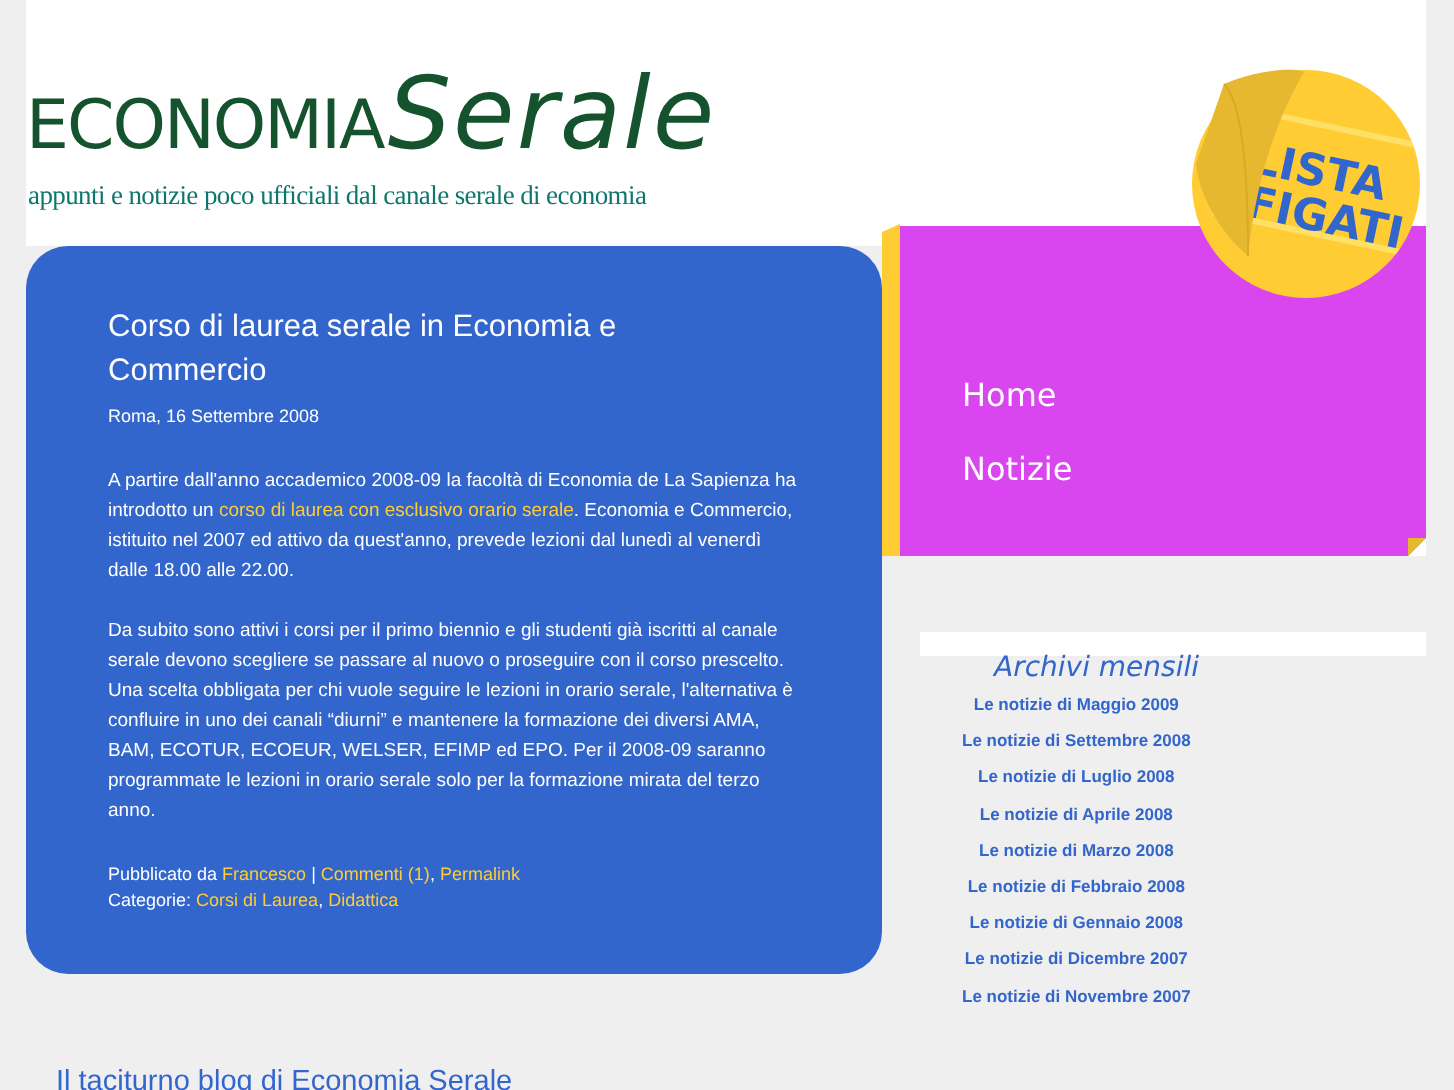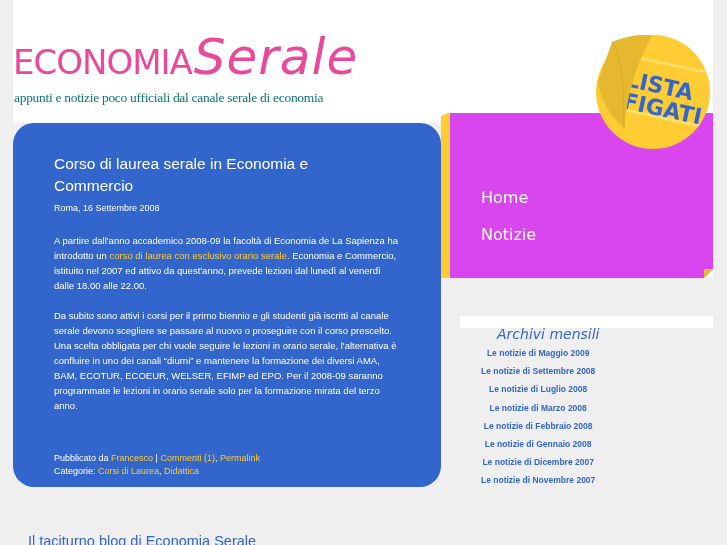--- a/index.html
+++ b/index.html
@@ -7,21 +7,21 @@
     width:727px; height:545px; overflow:hidden; position:relative;
     background:#efefef;
     font-family:"Liberation Sans", sans-serif;
   }
   .header {
     position:absolute; left:13px; top:0; width:700px; height:123px;
     background:#ffffff;
   }
   .logo {
     position:absolute; left:0; top:32px; white-space:nowrap;
-    color:#ec4899; line-height:1;
+    color:#14532d; line-height:1;
   }
   .logo .caps {
     font-family:"DejaVu Sans", sans-serif; font-size:34px; letter-spacing:-1px;
     display:inline-block; vertical-align:baseline;
   }
   .logo .script {
     font-family:"DejaVu Sans", sans-serif; font-style:italic; font-size:50px;
     letter-spacing:1px; font-weight:normal;
     display:inline-block; vertical-align:baseline; margin-left:2px;
   }
@@ -35,21 +35,21 @@
     background:#3366cc; color:#ffffff;border-radius:21px;
   }
   .post-title {
     position:absolute; left:41px; top:30px; width:300px;
     font-size:15.5px; line-height:22px; color:#ffffff; margin:0; font-weight:normal;
   }
   .post-date { position:absolute; left:41px; top:80px; font-size:9px; color:#ffffff; }
   .post-body { position:absolute; left:41px; top:110px; width:345px; font-size:9.5px; line-height:15px; }
   .post-body p { margin:0 0 15px 0; }
   .link { color:#ffcc33; text-decoration:none; cursor:pointer; }
-  .post-meta { position:absolute; left:41px; top:308px; width:360px; font-size:9px; line-height:13px;margin-top:21px; }
+  .post-meta { position:absolute; left:41px; top:308px; width:360px; font-size:9px; line-height:13px; }
 
   .yellow-strip {
     position:absolute; left:441px; top:116px; width:9px; height:162px; background:#ffcc33;
   }
   .yellow-strip:before {
     content:""; position:absolute; left:0; top:-4px; width:0; height:0;
     border-left:9px solid transparent; border-bottom:4px solid #ffcc33;
   }
   .nav {
     position:absolute; left:450px; top:113px; width:263px; height:165px; background:#d946ef;
@@ -139,20 +139,21 @@
     <path d="M22 12 C30 20 34 50 34 98" stroke="#d9a826" stroke-width="1" fill="none"></path>
   </svg>
 </div>
 
 <div class="archive-band"></div>
 <h3 class="archive-title">Archivi mensili</h3>
 <ul class="archive-list">
   <li><a>Le notizie di Maggio 2009</a></li>
   <li><a>Le notizie di Settembre 2008</a></li>
   <li><a>Le notizie di Luglio 2008</a></li>
+  <li><a>Le notizie di Aprile 2008</a></li>
   <li><a>Le notizie di Marzo 2008</a></li>
   <li><a>Le notizie di Febbraio 2008</a></li>
   <li><a>Le notizie di Gennaio 2008</a></li>
   <li><a>Le notizie di Dicembre 2007</a></li>
   <li><a>Le notizie di Novembre 2007</a></li>
 </ul>
 
 <h2 class="footer-title">Il taciturno blog di Economia Serale</h2>
 
 </body></html>

